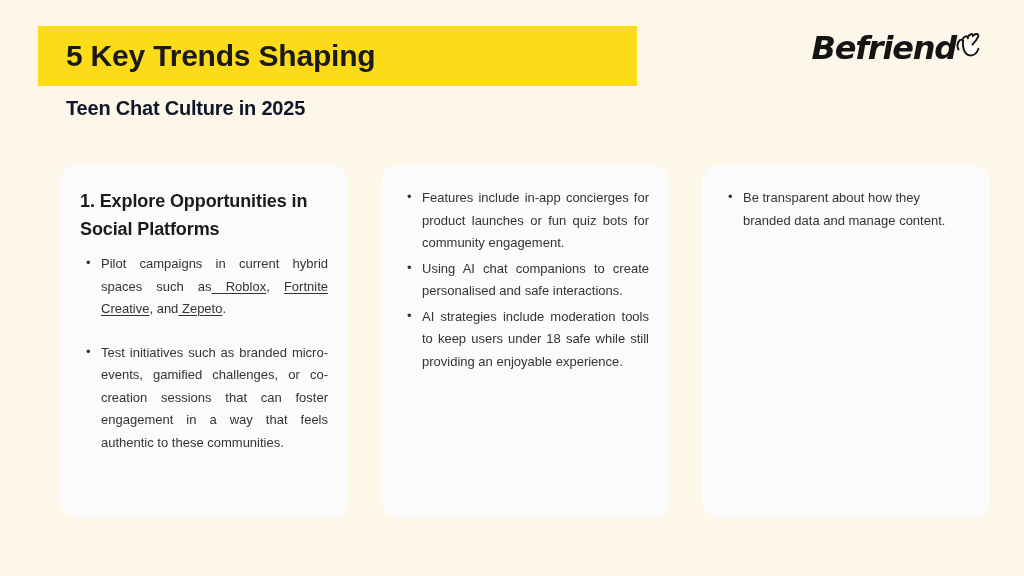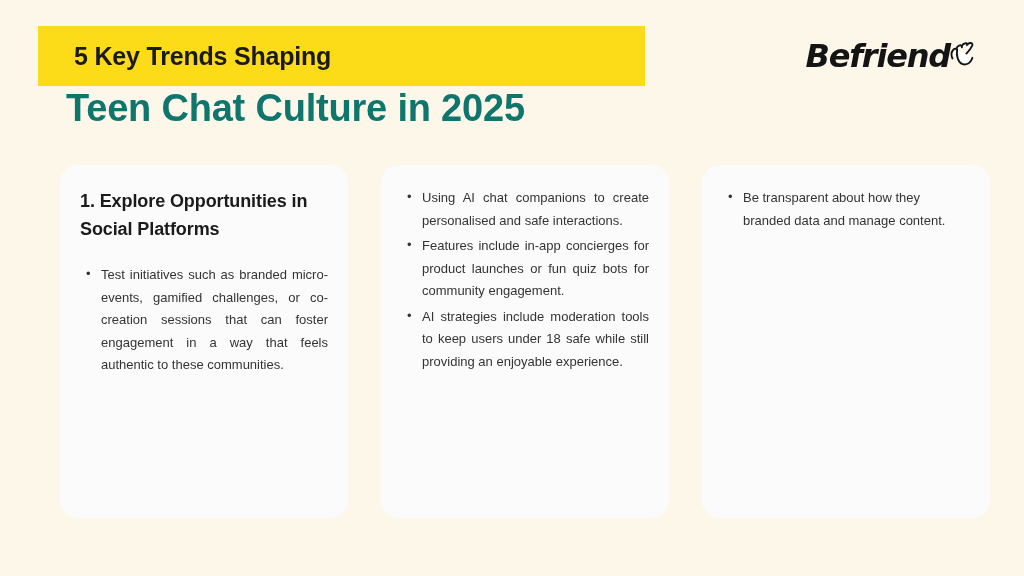--- a/index.html
+++ b/index.html
@@ -29,45 +29,44 @@
     width: 760px;
   }
   .title-hl-row {
     display: block;
     height: 60px;
   }
   .title-line1 {
     display: inline-block;
     background: #fcdc18;
     color: #1a1a1a;
-    font-size: 25px;
+    font-size: 30px;
     font-weight: bold;
     line-height: 60px;
-    padding: 0 0 0 36px;
+    padding: 0 0 0 28px;
     width: 571px;
     box-sizing: content-box;
     letter-spacing: -0.2px;
   }
   .title-line2 {
     display: block;
-    color: #0f766e;
-    font-size: 38px;
+    color: #0f172a;
+    font-size: 20px;
     font-weight: bold;
     line-height: 44px;
     padding-left: 28px;
     letter-spacing: -0.2px;
   }
 
   
   .logo {
     position: absolute;
-    right: 46px;
+    right: 40px;
     top: 32px;
     display: flex;
-    align-items: center;
     height: 48px;
   }
   .logo-word {
     font-family: "DejaVu Sans", sans-serif;
     font-size: 32px;
     font-weight: bold;
     font-style: italic;
     color: #141414;
     letter-spacing: -1.2px;
     line-height: 1;
@@ -165,33 +164,36 @@
         </g>
       </svg>
     </span>
   </div>
 
   <div class="cards">
 
     <div class="card justify">
       <div class="card-title">1. Explore Opportunities in Social Platforms</div>
       <ul class="card-list">
+        <li>
+          <span>Pilot campaigns in current hybrid spaces such as</span><span class="lnk"> Roblox</span><span>, </span><span class="lnk">Fortnite Creative</span><span>, and</span><span class="lnk"> Zepeto</span><span>.</span>
+        </li>
         <li class="spaced">
           <span>Test initiatives such as branded micro-events, gamified challenges, or co-creation sessions that can foster engagement in a way that feels authentic to these communities.</span>
         </li>
       </ul>
     </div>
 
     <div class="card justify">
       <ul class="card-list">
         <li>
+          <span>Features include in-app concierges for product launches or fun quiz bots for community engagement.</span>
+        </li>
+        <li>
           <span>Using AI chat companions to create personalised and safe interactions.</span>
-        </li>
-        <li>
-          <span>Features include in-app concierges for product launches or fun quiz bots for community engagement.</span>
         </li>
         <li>
           <span>AI strategies include moderation tools to keep users under 18 safe while still providing an enjoyable experience.</span>
         </li>
       </ul>
     </div>
 
     <div class="card">
       <ul class="card-list">
         <li>

